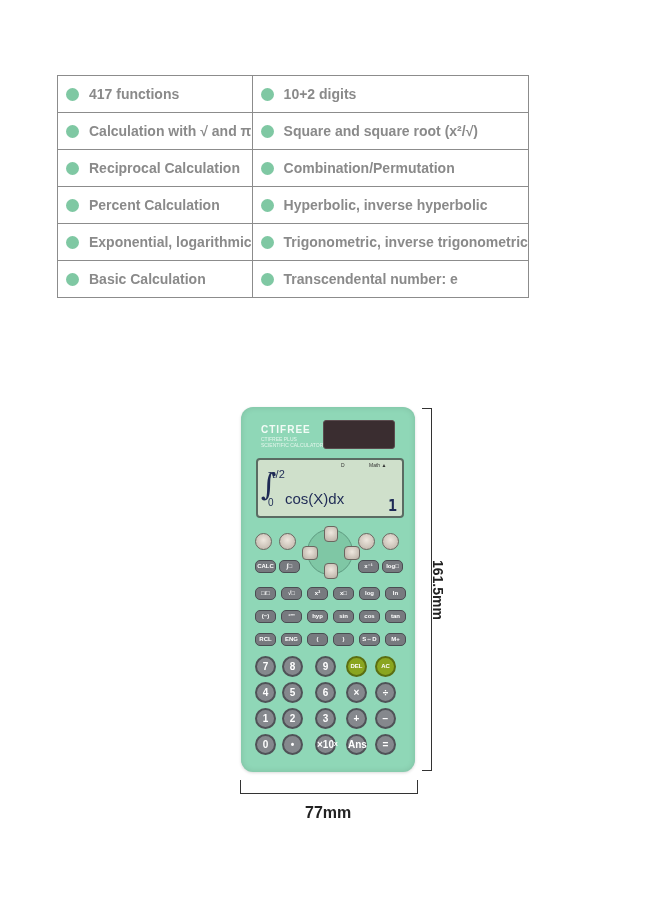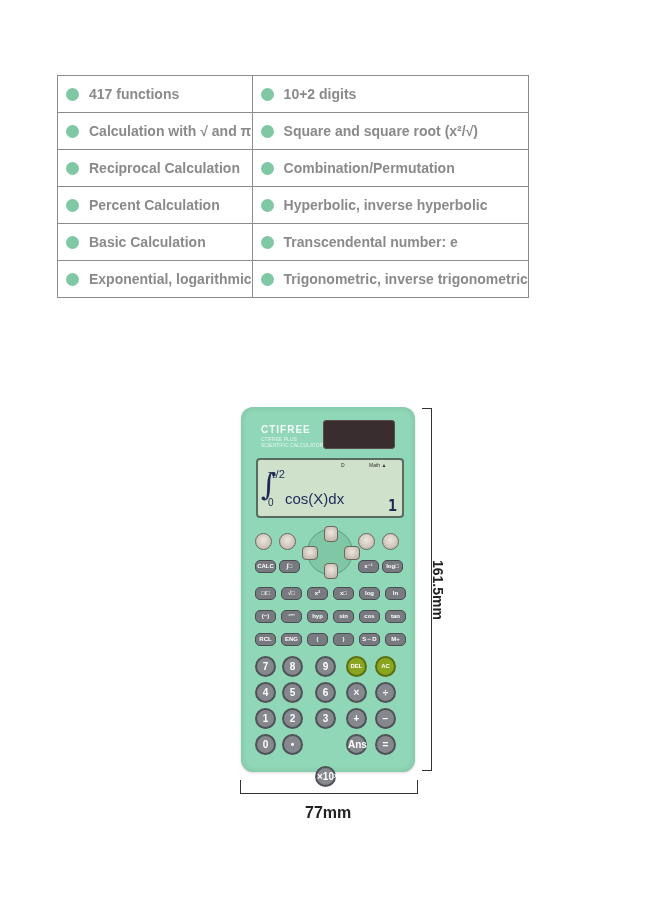--- a/index.html
+++ b/index.html
@@ -97,26 +97,26 @@
       </tr>
       <tr>
         <td class="col0"><span class="dot"></span><span>Reciprocal Calculation</span></td>
         <td class="col1"><span class="dot"></span><span>Combination/Permutation</span></td>
       </tr>
       <tr>
         <td class="col0"><span class="dot"></span><span>Percent Calculation</span></td>
         <td class="col1"><span class="dot"></span><span>Hyperbolic, inverse hyperbolic</span></td>
       </tr>
       <tr>
+        <td class="col0"><span class="dot"></span><span>Exponential, logarithmic</span></td>
+        <td class="col1"><span class="dot"></span><span>Trigonometric, inverse trigonometric</span></td>
+      </tr>
+      <tr>
         <td class="col0"><span class="dot"></span><span>Basic Calculation</span></td>
         <td class="col1"><span class="dot"></span><span>Transcendental number: e</span></td>
-      </tr>
-      <tr>
-        <td class="col0"><span class="dot"></span><span>Exponential, logarithmic</span></td>
-        <td class="col1"><span class="dot"></span><span>Trigonometric, inverse trigonometric</span></td>
       </tr>
     </tbody>
 </table>
 
 <div class="calc">
   <div class="brand">CTIFREE</div>
   <div class="model">
     <div>CTIFREE PLUS</div>
     <div>SCIENTIFIC CALCULATOR</div>
   </div>
@@ -177,21 +177,21 @@
       <div class="bigkey" style="left: 74px; top: 275px;">6</div>
       <div class="bigkey" style="left: 105px; top: 275px;">×</div>
       <div class="bigkey" style="left: 134px; top: 275px;">÷</div>
       <div class="bigkey" style="left: 14px; top: 301px;">1</div>
       <div class="bigkey" style="left: 41px; top: 301px;">2</div>
       <div class="bigkey" style="left: 74px; top: 301px;">3</div>
       <div class="bigkey" style="left: 105px; top: 301px;">+</div>
       <div class="bigkey" style="left: 134px; top: 301px;">−</div>
       <div class="bigkey" style="left: 14px; top: 327px;">0</div>
       <div class="bigkey" style="left: 41px; top: 327px;">•</div>
-      <div class="bigkey" style="left: 74px; top: 327px; margin-top: 32px;">×10ˣ</div>
+      <div class="bigkey" style="left: 74px; top: 327px;">×10ˣ</div>
       <div class="bigkey" style="left: 105px; top: 327px;">Ans</div>
       <div class="bigkey" style="left: 134px; top: 327px;">=</div>
     </div>
 </div>
 
 <div class="dim-v"></div>
 <div class="dim-v-label">161.5mm</div>
 <div class="dim-h"></div>
 <div class="dim-h-label">77mm</div>
 

